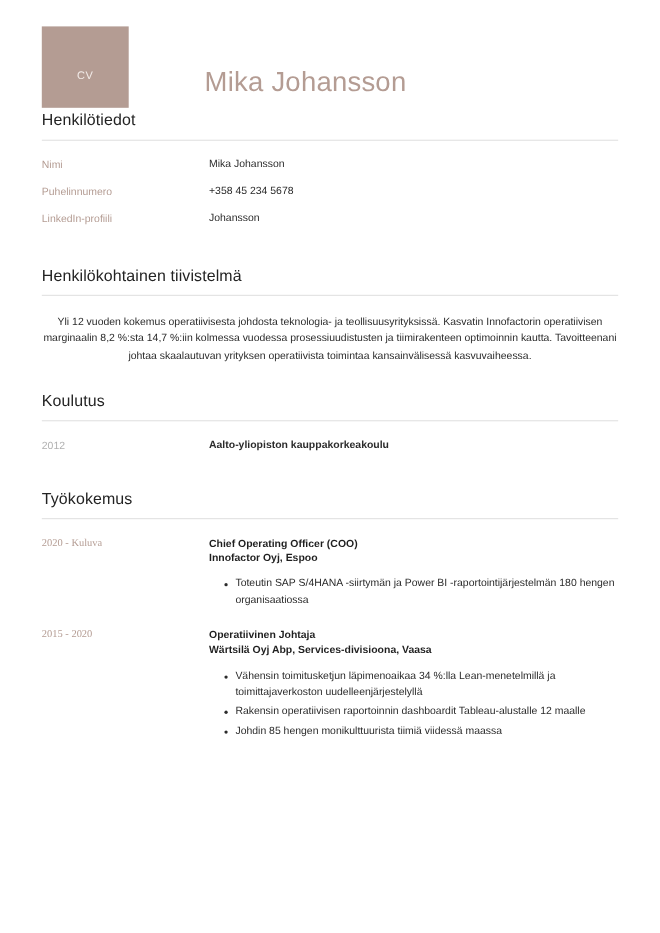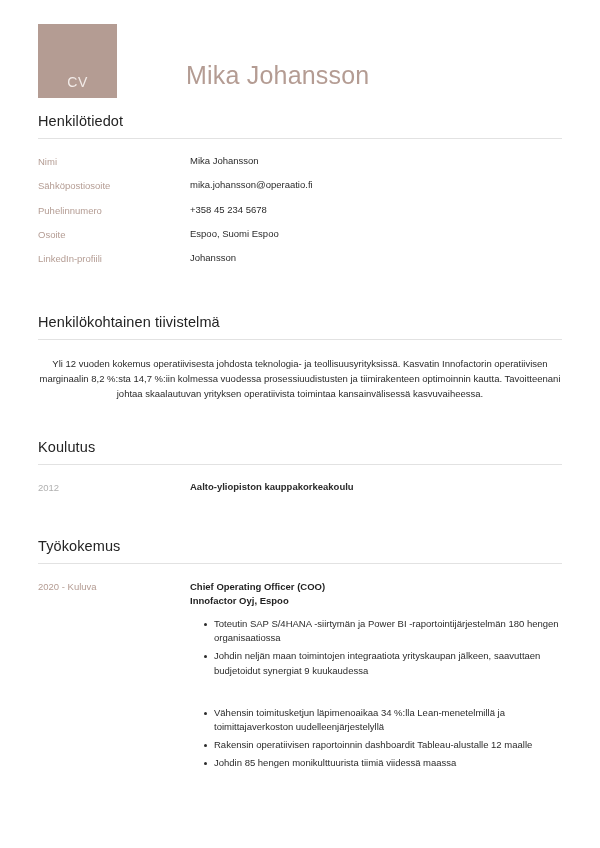--- a/index.html
+++ b/index.html
@@ -33,40 +33,40 @@
   .cv-badge {
     width: 79px;
     height: 74px;
     background: #b49c93;
     display: flex;
     align-items: flex-end;
     justify-content: center;
     flex: 0 0 auto;
   }
   .cv-badge-label {
-    font-size: 14px;
+    font-size: 10px;
     letter-spacing: 0.6px;
     color: #f2ebe8;
-    padding-bottom: 8px;
+    padding-bottom: 23px;
   }
   .name-block {
     margin-left: 69px;
     padding-bottom: 8px;
   }
   .full-name {
     font-size: 25px;
     font-weight: 400;
     color: #b49c93;
     letter-spacing: 0.2px;
     white-space: nowrap;
   }
 
   
   .section {
-    margin-top: 15px;
+    margin-top: 4px;
   }
   .section-title {
     font-size: 14.5px;
     font-weight: 400;
     color: #232323;
     margin: 0 0 9px 0;
     letter-spacing: 0.1px;
   }
   .section-rule {
     height: 1px;
@@ -120,20 +120,21 @@
   }
   .job-head {
     display: flex;
     align-items: flex-start;
   }
   .job-dates {
     flex: 0 0 152px;
     font-size: 9.5px;
     color: #b49c93;
     padding-top: 1px;
+    font-family: Liberation Serif, serif;
   }
   .job-titles {
     flex: 1 1 auto;
     font-size: 9.5px;
     font-weight: bold;
     line-height: 1.45;
     color: #1f1f1f;
   }
   .job-bullets {
     margin: 9px 0 0 152px;
@@ -179,30 +180,22 @@
 
   <div class="section">
     <h2 class="section-title">Henkilötiedot</h2>
     <hr class="section-rule">
 
     <div class="row">
       <div class="row-label">Nimi</div>
       <div class="row-value">Mika Johansson</div>
     </div>
     <div class="row">
-      <div class="row-label">Sähköpostiosoite</div>
-      <div class="row-value">mika.johansson@operaatio.fi</div>
-    </div>
-    <div class="row">
       <div class="row-label">Puhelinnumero</div>
       <div class="row-value">+358 45 234 5678</div>
-    </div>
-    <div class="row">
-      <div class="row-label">Osoite</div>
-      <div class="row-value">Espoo, Suomi Espoo</div>
     </div>
     <div class="row">
       <div class="row-label">LinkedIn-profiili</div>
       <div class="row-value">Johansson</div>
     </div>
   </div>
 
   <div class="sp-22"></div>
 
   <div class="section">
@@ -234,27 +227,33 @@
     <div class="job">
       <div class="job-head">
         <div class="job-dates">2020 - Kuluva</div>
         <div class="job-titles">
           <span>Chief Operating Officer (COO)</span><br>
           <span>Innofactor Oyj, Espoo</span>
         </div>
       </div>
       <ul class="job-bullets">
         <li>Toteutin SAP S/4HANA -siirtymän ja Power BI -raportointijärjestelmän 180 hengen organisaatiossa</li>
-        <li>Johdin neljän maan toimintojen integraatiota yrityskaupan jälkeen, saavuttaen budjetoidut synergiat 9 kuukaudessa</li>
       </ul>
     </div>
 
     <div class="sp-14"></div>
 
     <div class="job">
+      <div class="job-head">
+        <div class="job-dates">2015 - 2020</div>
+        <div class="job-titles">
+          <span>Operatiivinen Johtaja</span><br>
+          <span>Wärtsilä Oyj Abp, Services-divisioona, Vaasa</span>
+        </div>
+      </div>
       <ul class="job-bullets">
         <li>Vähensin toimitusketjun läpimenoaikaa 34 %:lla Lean-menetelmillä ja toimittajaverkoston uudelleenjärjestelyllä</li>
         <li>Rakensin operatiivisen raportoinnin dashboardit Tableau-alustalle 12 maalle</li>
         <li>Johdin 85 hengen monikulttuurista tiimiä viidessä maassa</li>
       </ul>
     </div>
   </div>
 
 </div>
 

